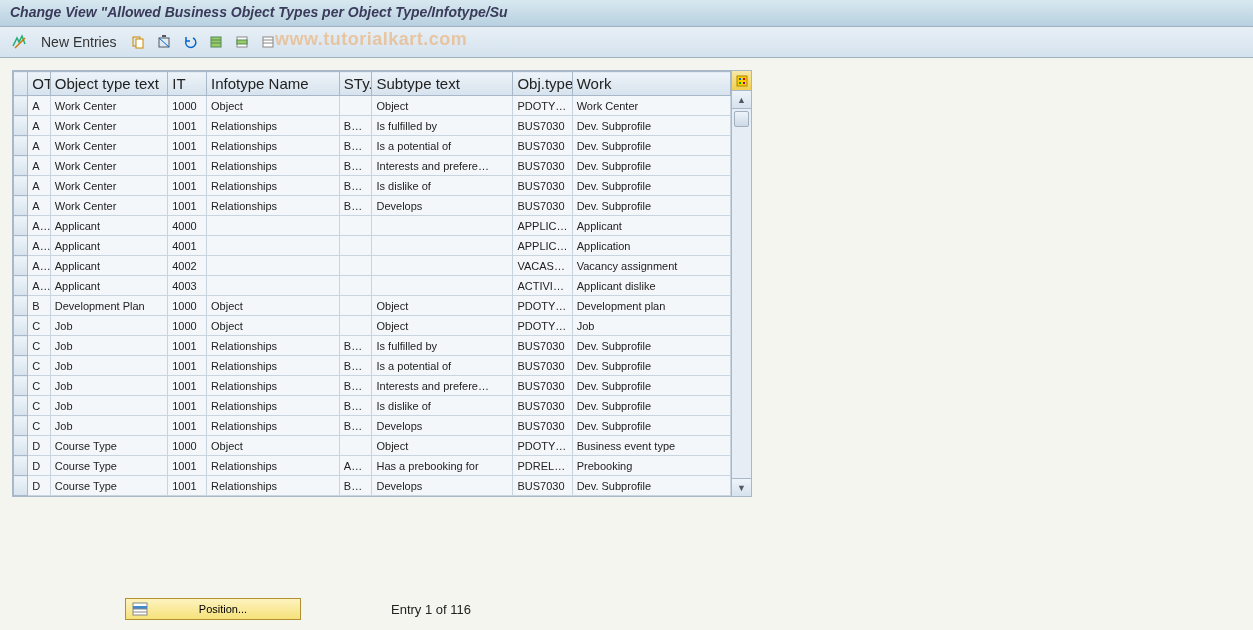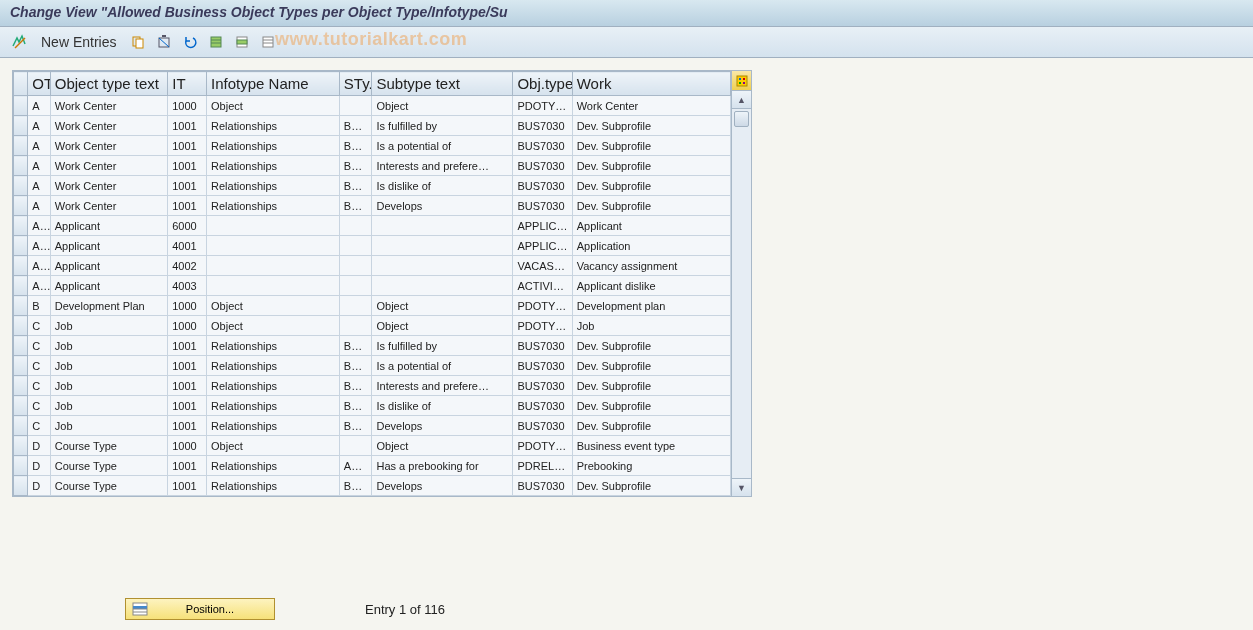--- a/index.html
+++ b/index.html
@@ -161,21 +161,21 @@
       align-items: center;
       gap: 90px;
     }
     .position-btn {
       display: flex;
       align-items: center;
       background: linear-gradient(to bottom, #fdf3c0, #f6e17a);
       border: 1px solid #b09030;
       padding: 2px 4px;
       cursor: pointer;
-      width: 150px;
+      width: 176px;
       height: 22px;
     }
     .position-btn .icon-box {
       width: 20px;
       display:flex;align-items:center;justify-content:center;
     }
     .position-btn .label {
       flex: 1;
       text-align: center;
       font-size: 11px;
@@ -320,21 +320,21 @@
             <td class="col-itname">Relationships</td>
             <td class="col-sty">B049</td>
             <td class="col-stytext">Develops</td>
             <td class="col-objtype">BUS7030</td>
             <td class="col-name">Dev. Subprofile</td>
           </tr>
           <tr>
             <td class="row-selector"></td>
             <td class="col-ot">AP</td>
             <td class="col-ottext">Applicant</td>
-            <td class="col-it">6000</td>
+            <td class="col-it">4000</td>
             <td class="col-itname"></td>
             <td class="col-sty"></td>
             <td class="col-stytext"></td>
             <td class="col-objtype">APPLIC…</td>
             <td class="col-name">Applicant</td>
           </tr>
           <tr>
             <td class="row-selector"></td>
             <td class="col-ot">AP</td>
             <td class="col-ottext">Applicant</td>

